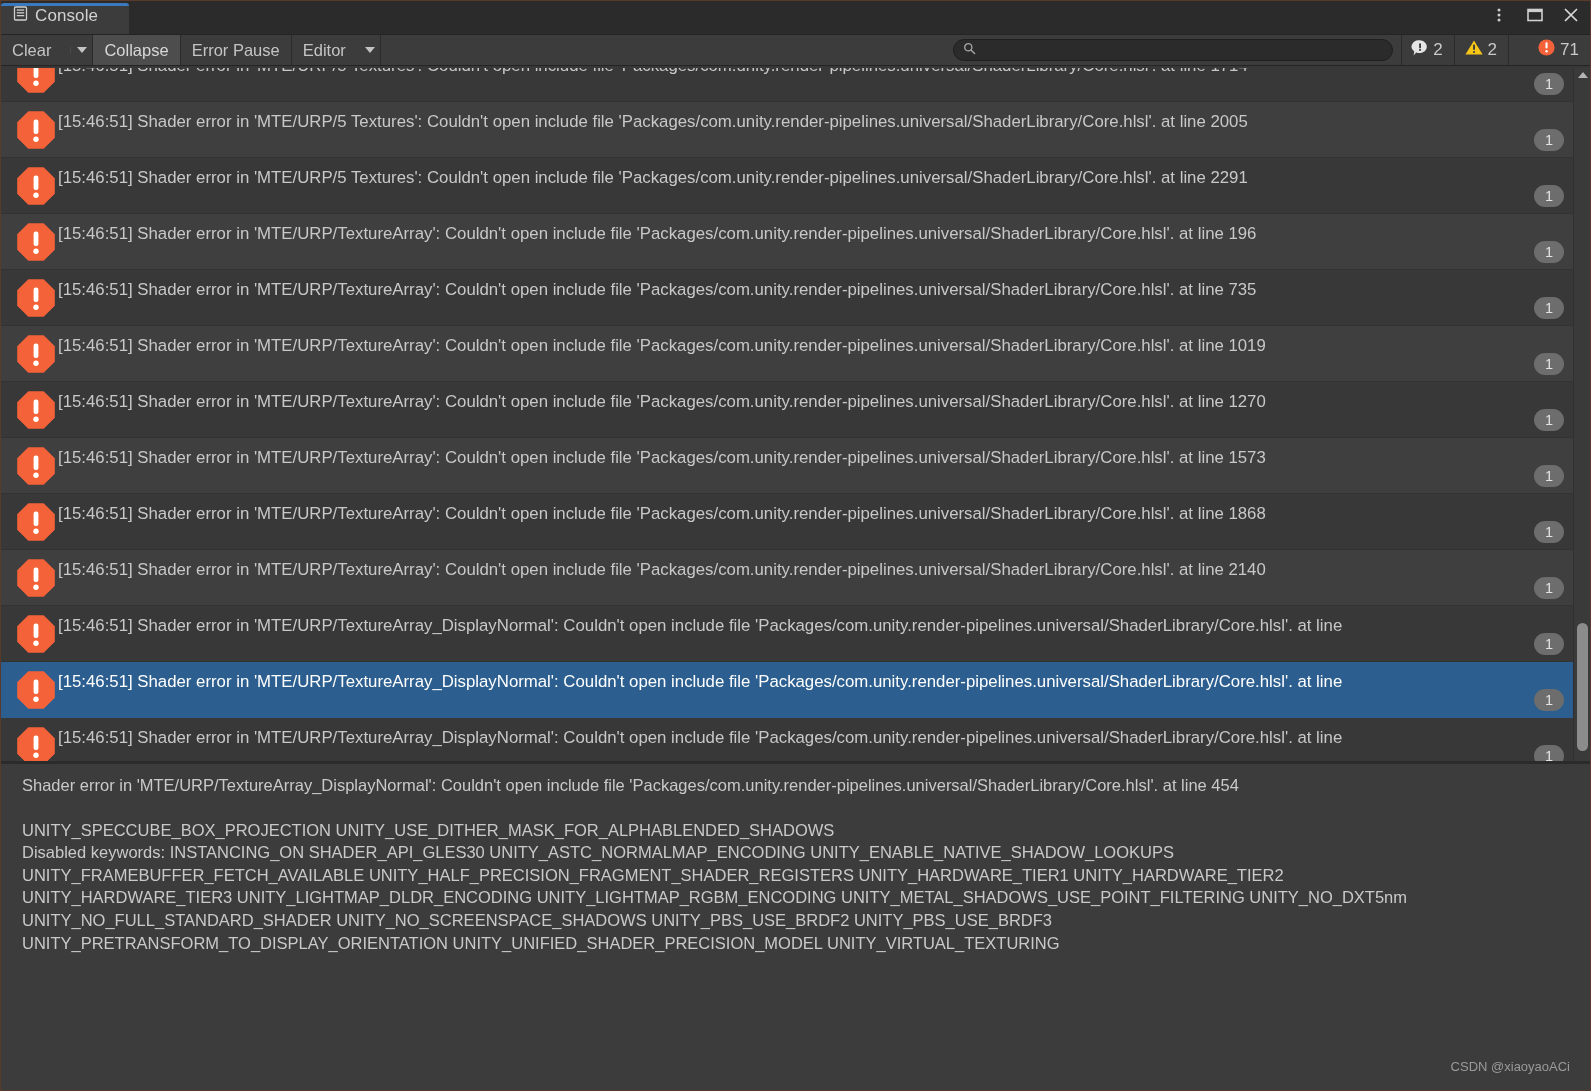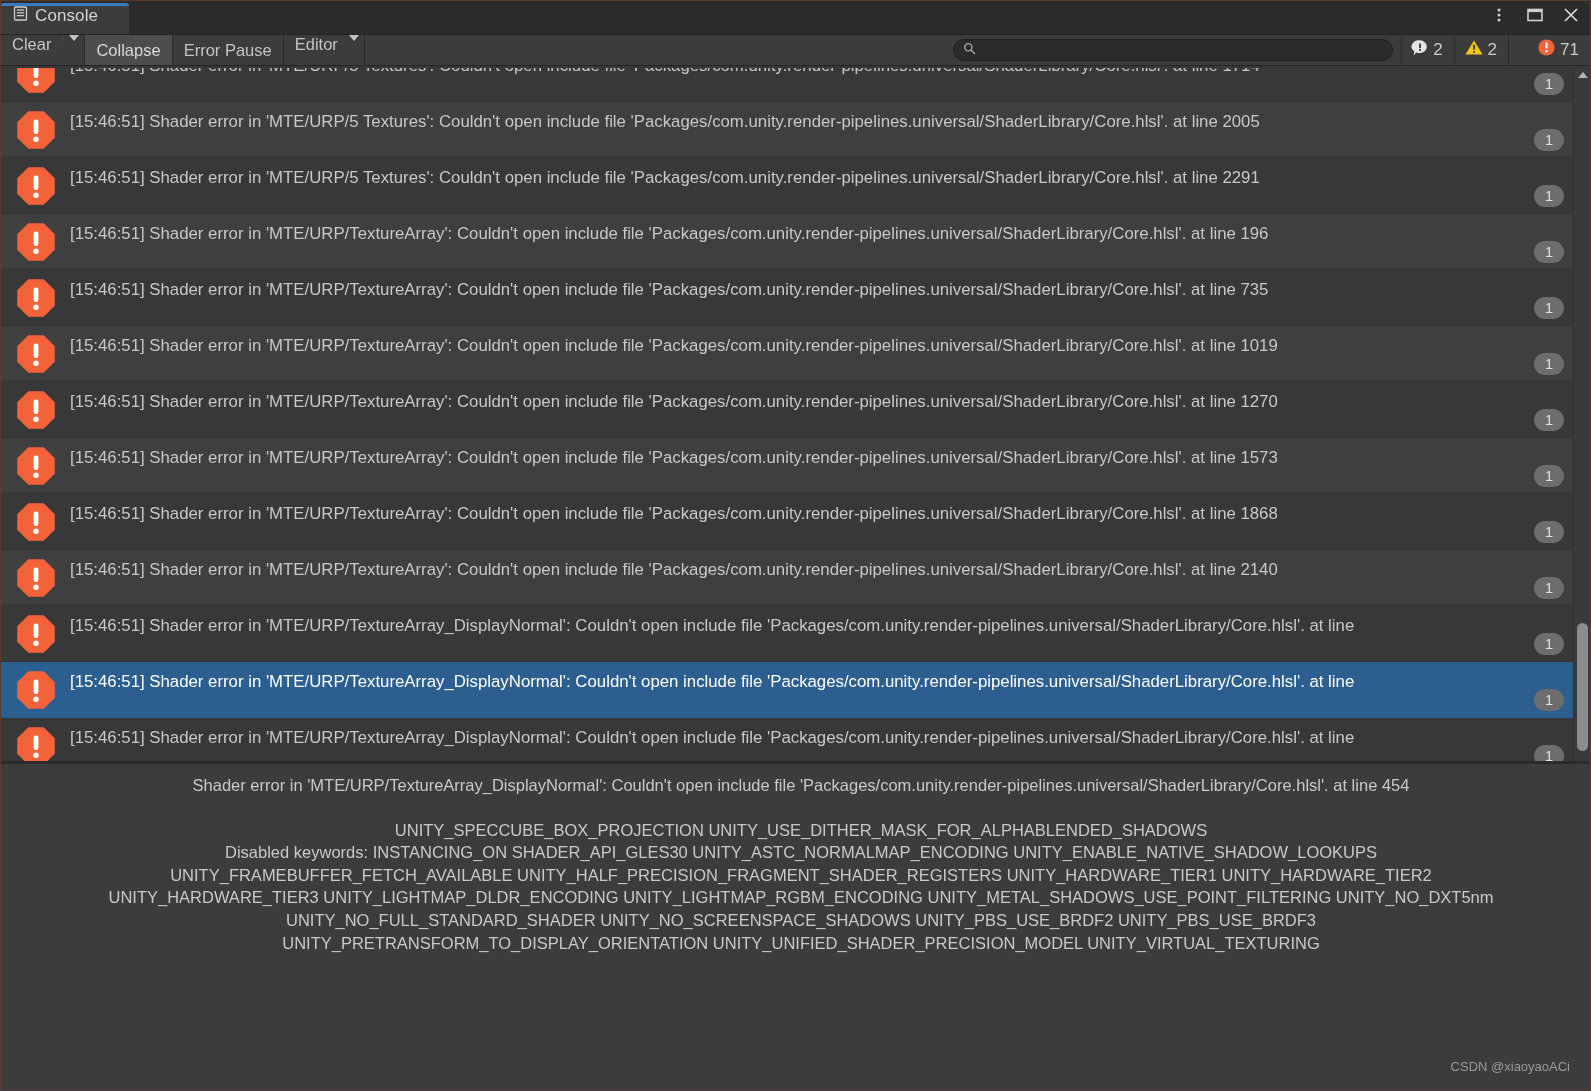--- a/index.html
+++ b/index.html
@@ -73,21 +73,21 @@
     display: flex;
     align-items: center;
     padding: 0 11px;
     color: #c4c4c4;
     font-size: 16.5px;
     border-right: 1px solid #2b2b2b;
     white-space: nowrap;
     background: transparent;
   }
   .tb-btn.active { background: #4d4d4d; color: #d8d8d8; }
-  .tb-split { display: flex; align-items: flex-start; border-right: 1px solid #2b2b2b; }
+  .tb-split { display: flex; align-items: center; border-right: 1px solid #2b2b2b; gap: 8px; }
   .tb-split .tb-btn { border-right: none; }
   .tb-caretbox {
     display: flex; align-items: center; justify-content: center;
     width: 22px;
     border-left: 1px solid #4a4a4a;
   }
   .caret {
     width: 0; height: 0;
     border-left: 5px solid transparent;
     border-right: 5px solid transparent;
@@ -148,21 +148,21 @@
     align-items: center;
     padding-left: 14px;
     border-bottom: 1px solid #333333;
     overflow: hidden;
   }
   .row.odd  { background: #3f3f3f; }
   .row.even { background: #383838; }
   .row.selected { background: #2c5f8f; border-bottom-color: #2c5f8f; }
   .row-icon { flex: 0 0 42px; height: 42px; display: block; }
   .row-text {
-    margin-left: 13px;
+    margin-left: 1px;
     color: #c8c8c8;
     font-size: 16.8px;
     line-height: 20px;
     white-space: nowrap;
     margin-top: -16px;
   }
   .row.selected .row-text { color: #ffffff; }
   .badge {
     position: absolute;
     right: 26px;
@@ -207,21 +207,20 @@
     height: 3px;
     background: #2b2b2b;
   }
   .detail {
     position: absolute;
     left: 0; right: 0;
     top: 763px; bottom: 0;
     background: #3c3c3c;
     padding: 10px 10px 0 21px;
     overflow: hidden;
-    text-align: center;
   }
   .detail-line {
     color: #c9c9c9;
     font-size: 16.5px;
     line-height: 22.6px;
     white-space: pre;
   }
   .detail-gap { height: 22px; }
 
   .watermark {

